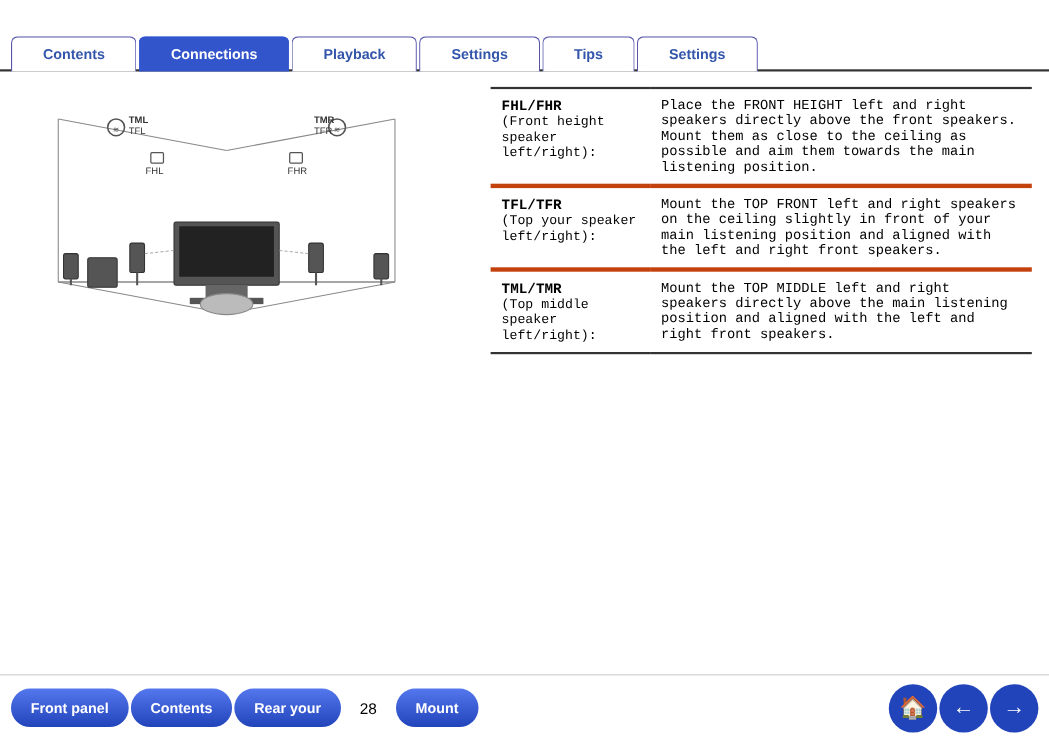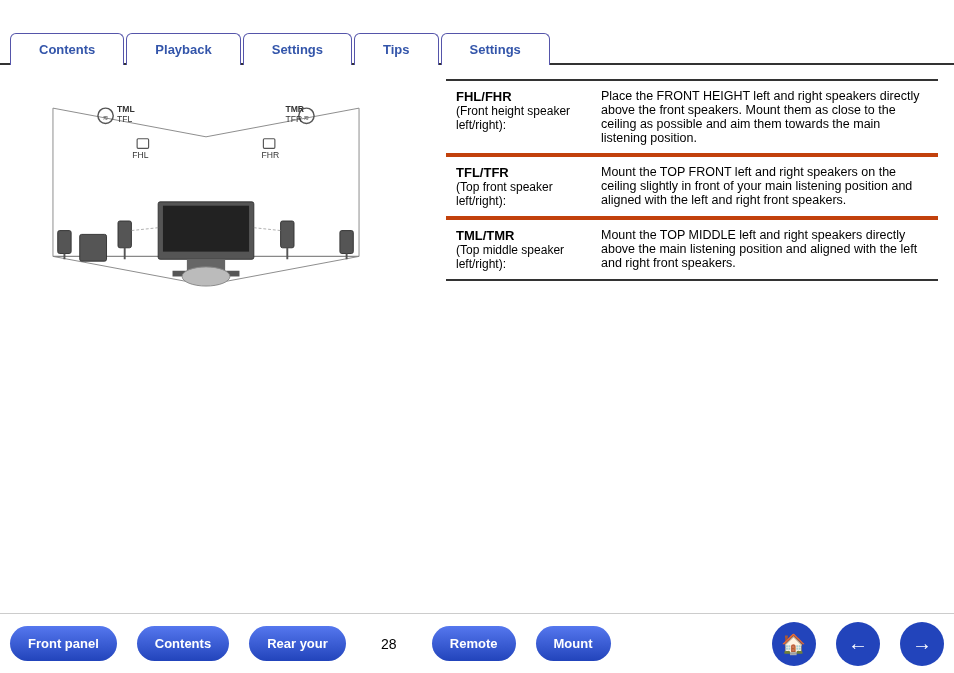--- a/index.html
+++ b/index.html
@@ -74,20 +74,21 @@
     
     .table-area {
       flex: 1;
       padding-left: 10px;
     }
 
     .speaker-table {
       width: 100%;
       border-collapse: collapse;
       font-size: 12.5px;
+      font-family: Liberation Mono, monospace;
     }
     .speaker-table td {
       padding: 8px 10px;
       vertical-align: top;
       border-top: 4px solid #c2410c;
       border-bottom: 1px solid #aaa;
     }
     .speaker-table tr:first-child td {
       border-top: 2px solid #333;
     }
@@ -116,21 +117,21 @@
       position: absolute;
       bottom: 0;
       left: 0;
       right: 0;
       height: 60px;
       background: #fff;
       border-top: 1px solid #ccc;
       display: flex;
       align-items: center;
       padding: 0 10px;
-      gap: 20px;
+      gap: 2px;
     }
     .bottom-btn {
       background: linear-gradient(180deg, #5577ee 0%, #2244bb 100%);
       color: #fff;
       border: none;
       border-radius: 20px;
       padding: 10px 18px;
       font-size: 13px;
       font-weight: bold;
       cursor: pointer;
@@ -168,20 +169,21 @@
       background: #2244bb;
       color: #fff;
     }
     .spacer { flex: 1; }
   </style>
 </head>
 <body>
 
 <div class="top-nav">
   <div class="nav-tab">Contents</div>
+  <div class="nav-tab active">Connections</div>
   <div class="nav-tab">Playback</div>
   <div class="nav-tab">Settings</div>
   <div class="nav-tab">Tips</div>
   <div class="nav-tab">Settings</div>
 </div>
 
 <div class="main-content">
 
   <div class="diagram-area">
     <svg class="diagram-svg" viewBox="0 0 380 230">
@@ -238,36 +240,35 @@
   </div>
 
   <div class="table-area">
     <table class="speaker-table">
       <tbody id="table-body">
       <tr>
             <td class="term-col"><span class="term-bold">FHL/FHR</span><br><span class="term-paren">(Front height speaker left/right):</span></td>
             <td class="desc-col">Place the FRONT HEIGHT left and right speakers directly above the front speakers. Mount them as close to the ceiling as possible and aim them towards the main listening position.</td>
           </tr>
           <tr>
-            <td class="term-col"><span class="term-bold">TFL/TFR</span><br><span class="term-paren">(Top front speaker left/right):</span></td>
+            <td class="term-col"><span class="term-bold">TFL/TFR</span><br><span class="term-paren">(Top your speaker left/right):</span></td>
             <td class="desc-col">Mount the TOP FRONT left and right speakers on the ceiling slightly in front of your main listening position and aligned with the left and right front speakers.</td>
           </tr>
           <tr>
             <td class="term-col"><span class="term-bold">TML/TMR</span><br><span class="term-paren">(Top middle speaker left/right):</span></td>
             <td class="desc-col">Mount the TOP MIDDLE left and right speakers directly above the main listening position and aligned with the left and right front speakers.</td>
           </tr>
         </tbody>
     </table>
   </div>
 </div>
 
 <div class="bottom-bar">
   <button class="bottom-btn">Front panel</button>
   <button class="bottom-btn">Contents</button>
   <button class="bottom-btn">Rear your</button>
   <span class="page-num">28</span>
-  <button class="bottom-btn">Remote</button>
   <button class="bottom-btn">Mount</button>
   <div class="spacer"></div>
   <button class="icon-btn home-btn">🏠</button>
   <button class="icon-btn back-btn">←</button>
   <button class="icon-btn forward-btn">→</button>
 </div>
 
 </body></html>

